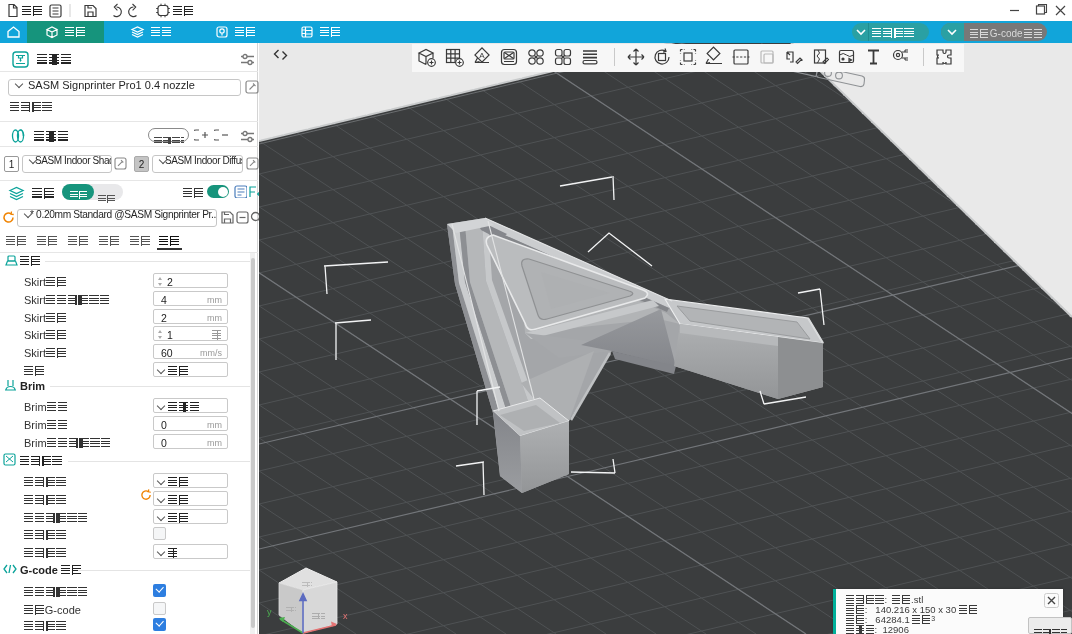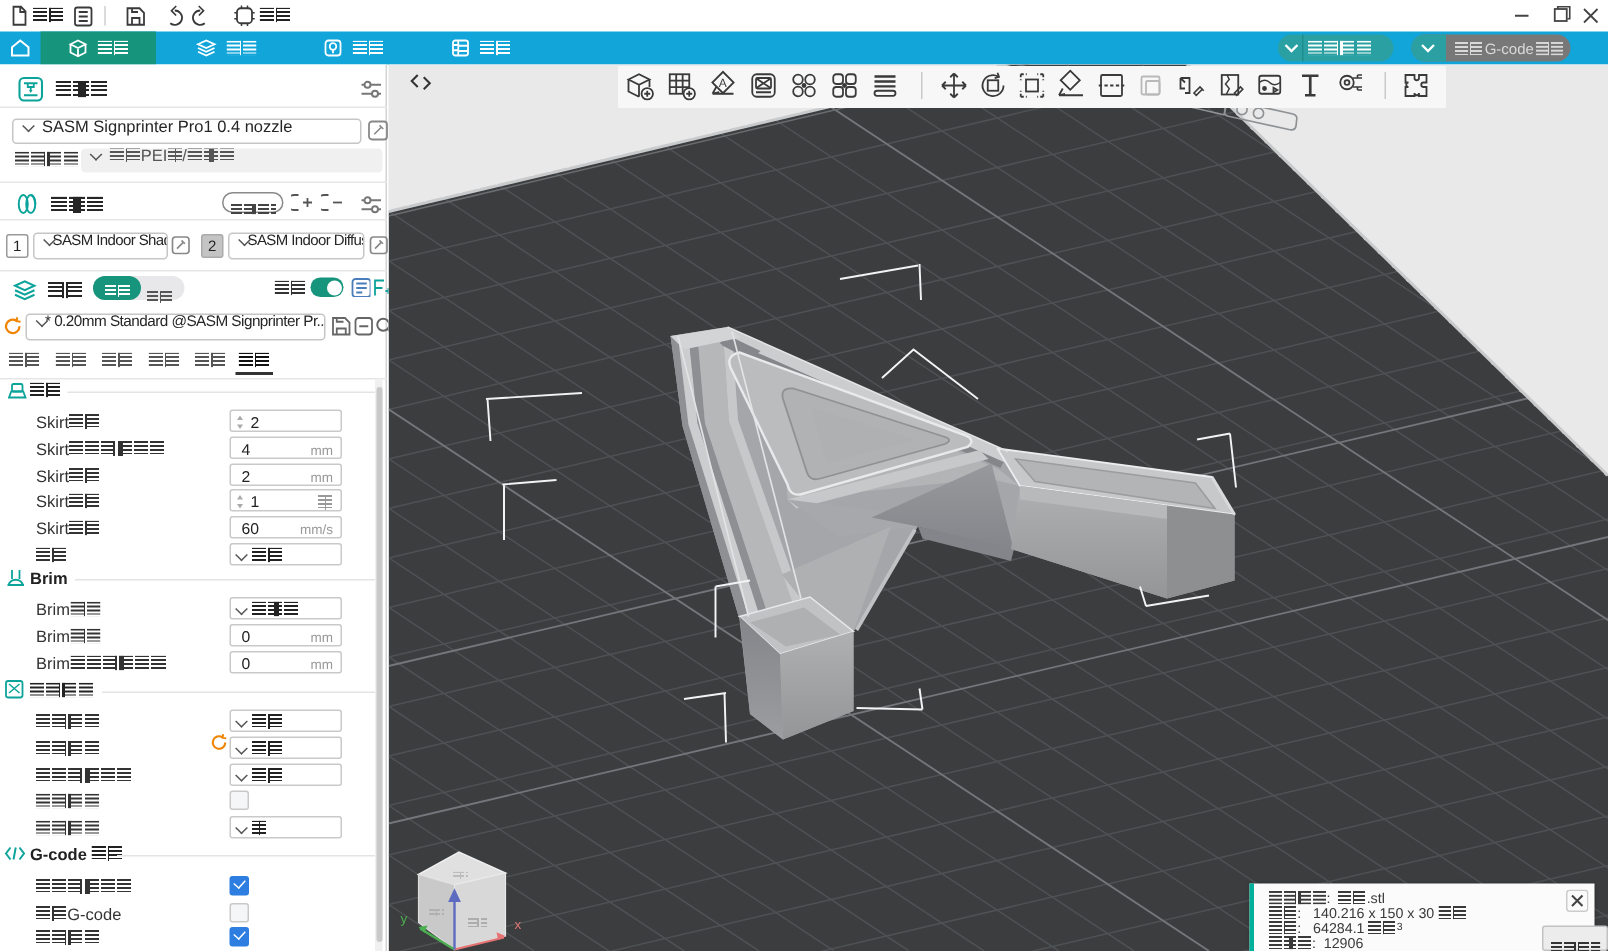--- a/index.html
+++ b/index.html
@@ -136,24 +136,20 @@
 <div class="div" style="top:28px"></div>
 <div class="combo" style="left:8px;top:36px;width:233px;height:17px">
       <span class="chev"></span>
       <span style="margin-top:-1px">SASM Signprinter Pro1 0.4 nozzle</span>
     </div>
 <svg class="abs" style="left:245px;top:37px" width="14" height="14" fill="none" stroke="#888" stroke-width="1.2">
       <rect x="1" y="1" width="12" height="12" rx="2"></rect>
       <path d="M4.5 9.5 l5-5 M8 3.5 l2.5 2.5" stroke-width="1.1"></path>
     </svg>
 <span class="lbl" style="left:10px;top:58px;font-weight:bold"><i class="z z4"></i></span>
-<div class="combo" style="left:54px;top:56px;width:201px;height:16px;background:#f0f0f0;border:none;color:#555">
-      <span class="chev"></span>
-      <span style="margin-top:-1px"><i class="z z2"></i>PEI<i class="z z1"></i>/<i class="z z3"></i></span>
-    </div>
 <div class="div" style="top:78px"></div>
 <svg class="abs" style="left:10px;top:85px" width="16" height="16" viewBox="0 0 16 16" fill="none" stroke="#0ba39a" stroke-width="1.3">
       <ellipse cx="5.5" cy="8" rx="3" ry="6"></ellipse>
       <ellipse cx="10.5" cy="8" rx="3" ry="6"></ellipse>
       <path d="M10.5 2 A3 6 0 0 1 13.5 8" stroke-width="1.5"></path>
     </svg>
 <span class="hdr" style="left:34px;top:87px"><i class="zb zb3"></i></span>
 <div class="abs" style="left:148px;top:85px;width:41px;height:14px;border:1px solid #8a8a8a;border-radius:8px;color:#444;text-align:center"><i class="zs" style="width:30px;height:7px;margin-top:3px"></i></div>
 <svg class="abs" style="left:194px;top:85px" width="16" height="14" fill="none" stroke="#555" stroke-width="1.2">
       <path d="M2 2 a5 5 0 0 0 0 10 M2 2 h3 M2 12 h3"></path>

